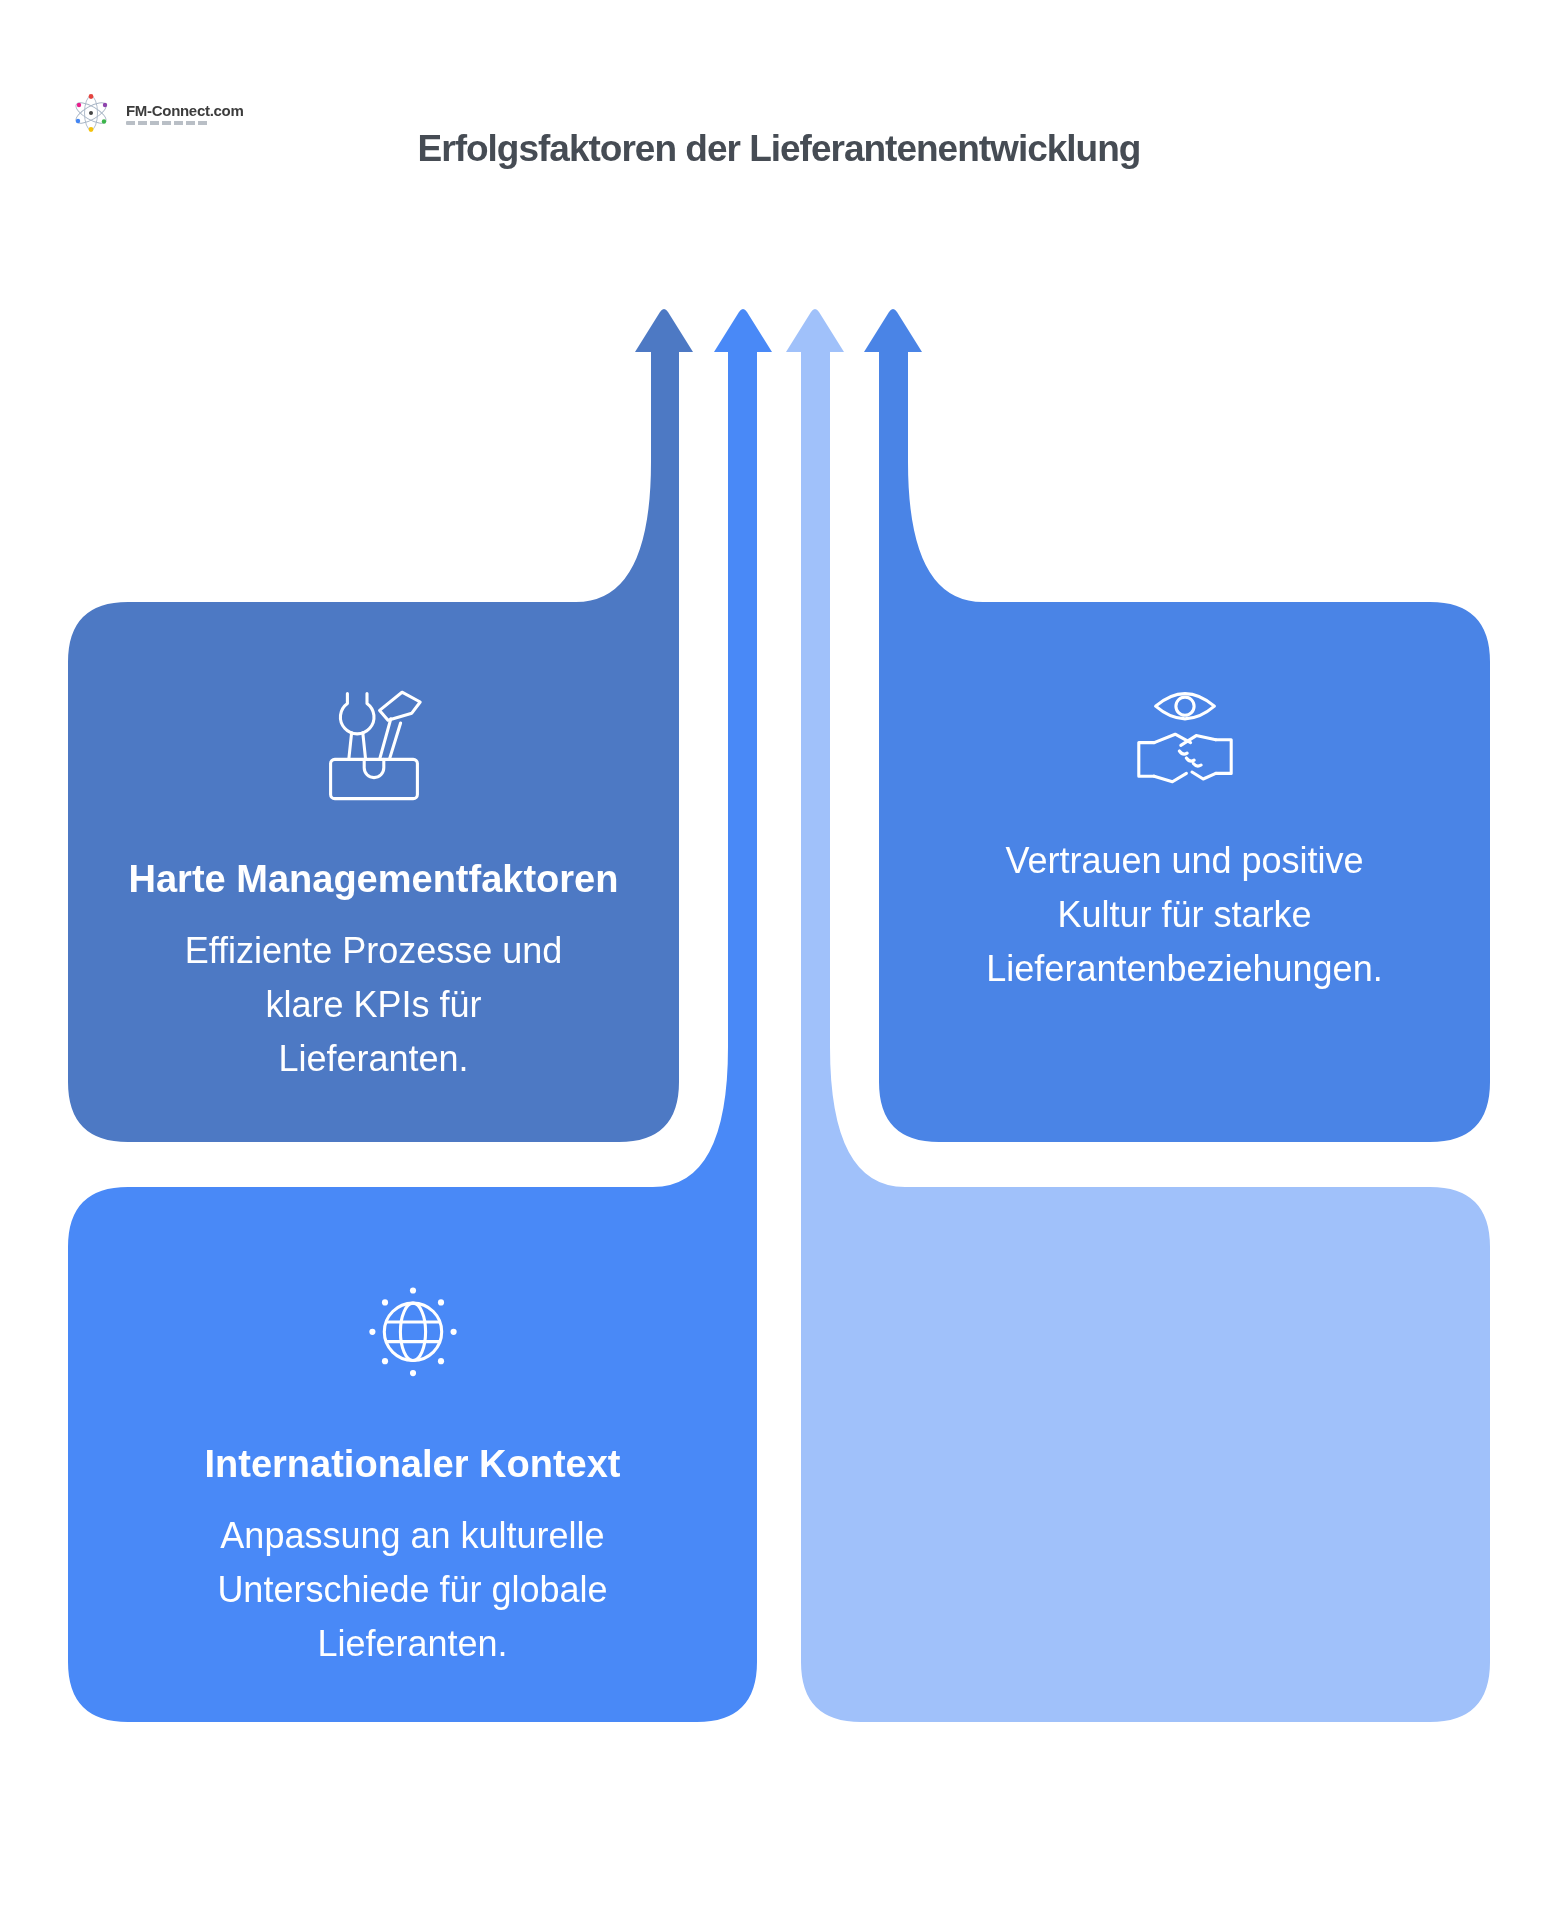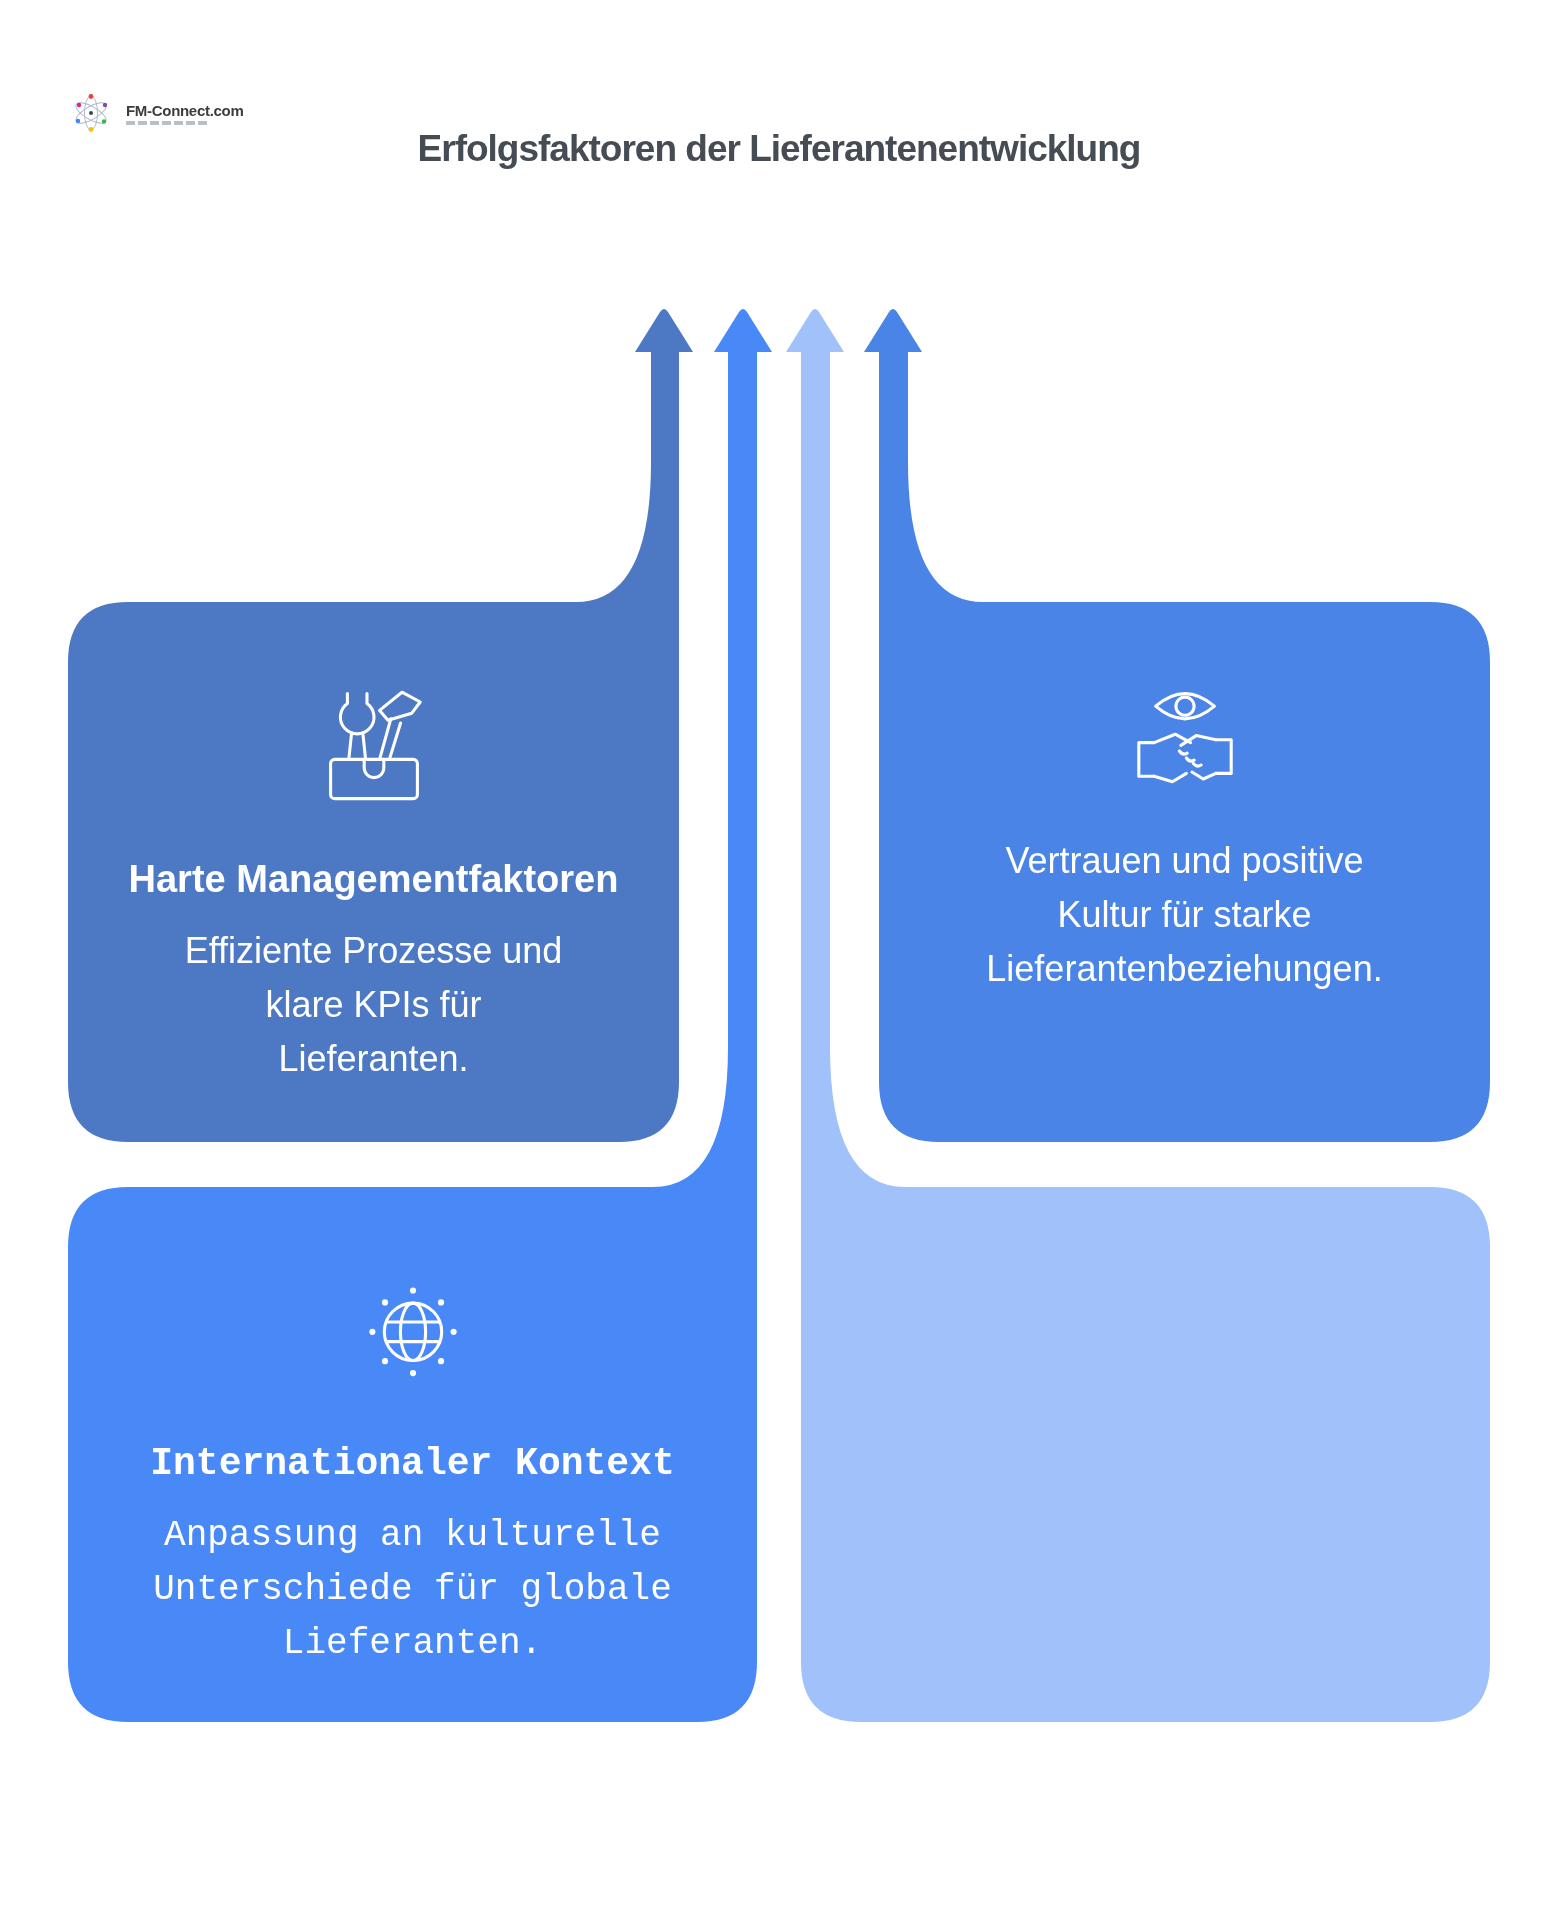--- a/index.html
+++ b/index.html
@@ -35,21 +35,21 @@
   .shapes{position:absolute;left:0;top:0;width:1558px;height:1913px;}
   
   .card{
     position:absolute;
     display:flex;flex-direction:column;align-items:center;
     padding-top:72px;box-sizing:border-box;
     color:#ffffff;text-align:center;
   }
   .card.tl{left:68px;top:602px;width:611px;height:540px;}
   .card.tr{left:879px;top:602px;width:611px;height:540px;}
-  .card.bl{left:68px;top:1187px;width:689px;height:535px;font-family:Liberation Mono, monospace;}
+  .card.bl{left:68px;top:1187px;width:689px;height:535px;}
   .card.br{left:801px;top:1187px;width:689px;height:535px;}
   .card-icon{width:140px;height:140px;flex:0 0 auto;}
   .card-title{
     margin-top:40px;
     font-size:38px;line-height:50px;font-weight:700;
     white-space:pre-line;
     text-align:center;
   }
   .card-body{
     margin-top:20px;

